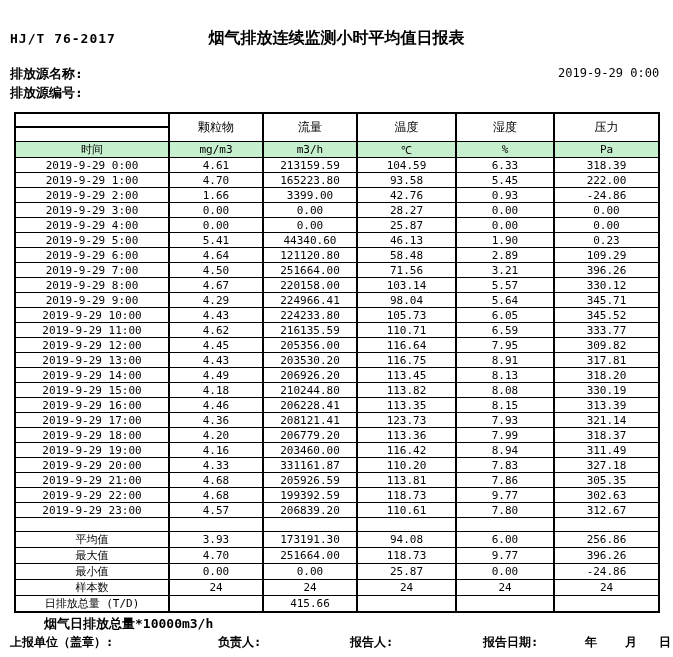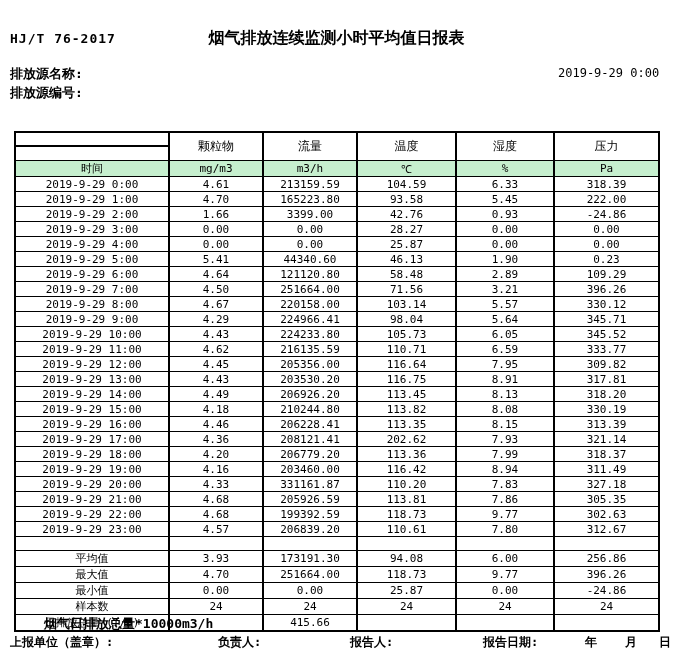--- a/index.html
+++ b/index.html
@@ -12,21 +12,20 @@
   .std-no{position:absolute;left:10px;top:7px;font-size:13px;font-weight:bold;letter-spacing:1px;margin-top:24px;}
   .title{position:absolute;left:0;top:28px;width:100%;text-align:center;font-size:16px;font-weight:bold;}
   .src-name{position:absolute;left:10px;top:65px;font-size:13px;font-weight:bold;}
   .src-code{position:absolute;left:10px;top:84px;font-size:13px;font-weight:bold;}
   .report-date{position:absolute;left:558px;top:66px;font-size:12px;}
 
   table.report{
     position:absolute;left:14px;top:112px;
     width:644px;border-collapse:collapse;table-layout:fixed;
     border:2px solid #000;
-    margin-top:19px;
   }
   table.report th, table.report td{
     border-left:2px solid #000;
     border-top:1px solid #000;
     padding:0;margin:0;
     text-align:center;vertical-align:middle;
     font-size:11px;font-weight:normal;
     overflow:hidden;white-space:nowrap;
   }
   tr.name-row th{height:27px;border-top:none;font-size:12px;}
@@ -222,21 +221,21 @@
         <td>4.46</td>
         <td>206228.41</td>
         <td>113.35</td>
         <td>8.15</td>
         <td>313.39</td>
       </tr>
       <tr class="data-row">
         <td>2019-9-29 17:00</td>
         <td>4.36</td>
         <td>208121.41</td>
-        <td>202.62</td>
+        <td>123.73</td>
         <td>7.93</td>
         <td>321.14</td>
       </tr>
       <tr class="data-row">
         <td>2019-9-29 18:00</td>
         <td>4.20</td>
         <td>206779.20</td>
         <td>113.36</td>
         <td>7.99</td>
         <td>318.37</td>

